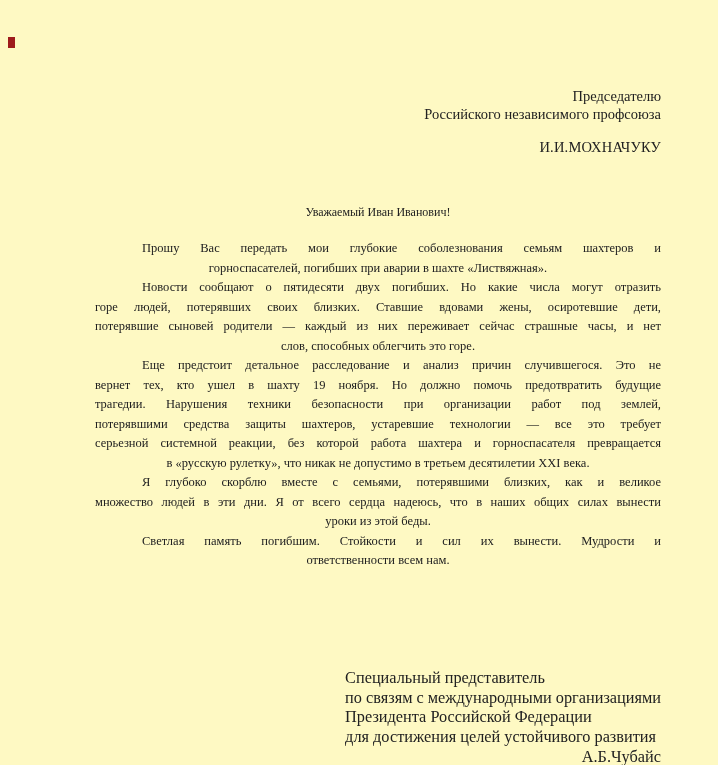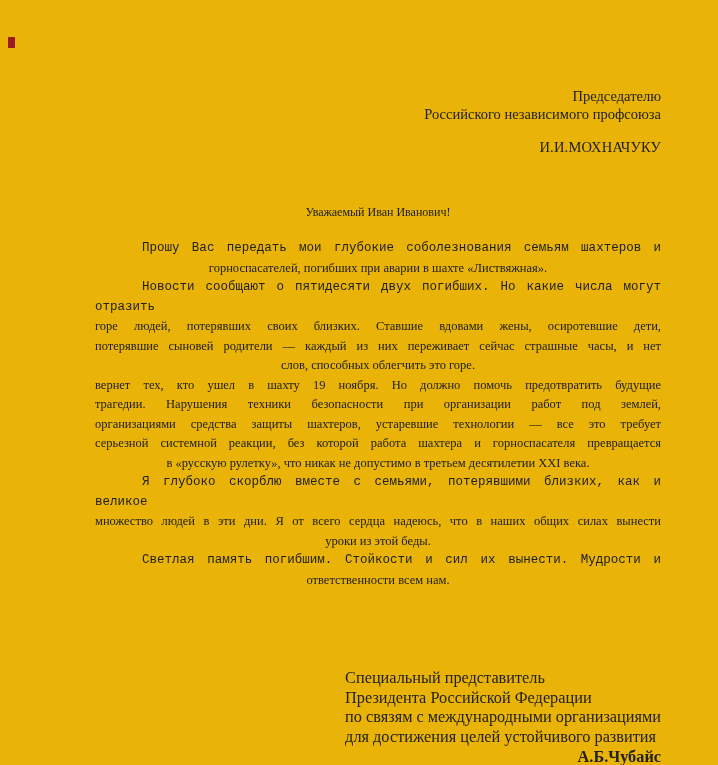--- a/index.html
+++ b/index.html
@@ -4,21 +4,21 @@
 <style>
   html, body {
     margin: 0;
     padding: 0;
     background: #ffffff;
   }
   .page {
     position: relative;
     width: 718px;
     height: 765px;
-    background: #eab308;
+    background: #fef9c3;
     font-family: "Liberation Serif", "DejaVu Serif", serif;
     color: #212121;
     overflow: hidden;
   }
   .red-marker {
     position: absolute;
     left: 8px;
     top: 37px;
     width: 7px;
     height: 11px;
@@ -52,35 +52,35 @@
     width: 566px;
     font-size: 12.5px;
     line-height: 19.5px;
   }
   .para { margin: 0; padding: 0; }
   .ln { text-align: center; }
   .ln.j {
     text-align: justify;
     text-align-last: justify;
   }
-  .ln.ind { text-indent: 47px; font-family: Liberation Mono, monospace; }
+  .ln.ind { text-indent: 47px; }
   .signature {
     position: absolute;
     top: 668px;
     left: 97px;
     right: 57px;
     display: flex;
     justify-content: space-between;
     align-items: flex-end;
     font-size: 16.3px;
     line-height: 19.7px;
     flex-direction: column;
   }
   .sig-lines { white-space: nowrap; }
-  .sig-name { white-space: nowrap; font-weight: bold; }
+  .sig-name { white-space: nowrap; }
 </style>
 </head>
 <body>
 
 <div class="page" style="color: rgb(33, 33, 33);">
 
   <span class="red-marker" style="background: rgb(158, 27, 27);"></span>
 
   <div class="recipient">
     <div class="r-line">Председателю</div>
@@ -95,40 +95,41 @@
       <div class="ln j ind">Прошу Вас передать мои глубокие соболезнования семьям шахтеров и</div>
       <div class="ln">горноспасателей, погибших при аварии в шахте «Листвяжная».</div>
     </div>
     <div class="para">
       <div class="ln j ind">Новости сообщают о пятидесяти двух погибших. Но какие числа могут отразить</div>
       <div class="ln j">горе людей, потерявших своих близких.  Ставшие вдовами жены, осиротевшие дети,</div>
       <div class="ln j">потерявшие сыновей родители — каждый из них переживает сейчас страшные часы, и нет</div>
       <div class="ln">слов, способных облегчить это горе.</div>
     </div>
     <div class="para">
+      <div class="ln j ind">Еще предстоит детальное расследование и анализ причин случившегося. Это не</div>
       <div class="ln j">вернет тех, кто ушел в шахту 19 ноября.  Но должно помочь предотвратить будущие</div>
       <div class="ln j">трагедии. Нарушения техники безопасности при организации работ под землей,</div>
-      <div class="ln j">организациями средства защиты шахтеров, устаревшие технологии — все это требует</div>
+      <div class="ln j">потерявшими средства защиты шахтеров, устаревшие технологии — все это требует</div>
       <div class="ln j">серьезной системной реакции, без которой работа шахтера и горноспасателя превращается</div>
       <div class="ln">в «русскую рулетку», что никак не допустимо в третьем десятилетии XXI века.</div>
     </div>
     <div class="para">
       <div class="ln j ind">Я глубоко скорблю вместе с семьями, потерявшими близких, как и великое</div>
       <div class="ln j">множество людей в эти дни. Я от всего сердца надеюсь, что в наших общих силах вынести</div>
       <div class="ln">уроки из этой беды.</div>
     </div>
     <div class="para">
       <div class="ln j ind">Светлая память погибшим. Стойкости и сил их вынести. Мудрости и</div>
       <div class="ln">ответственности всем нам.</div>
     </div>
   </div>
 
   <div class="signature">
     <div class="sig-lines">
       <div>Специальный представитель</div>
+      <div>по связям с международными организациями</div>
       <div>Президента Российской Федерации</div>
-      <div>по связям с международными организациями</div>
       <div>для достижения целей устойчивого развития</div>
     </div>
     <div class="sig-name">А.Б.Чубайс</div>
   </div>
 
 </div>
 
 </body></html>

